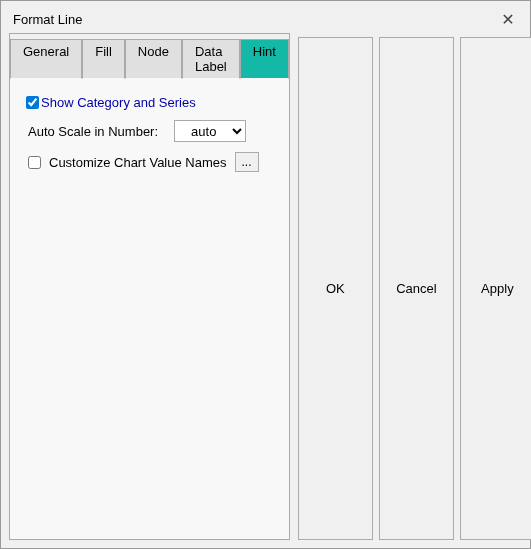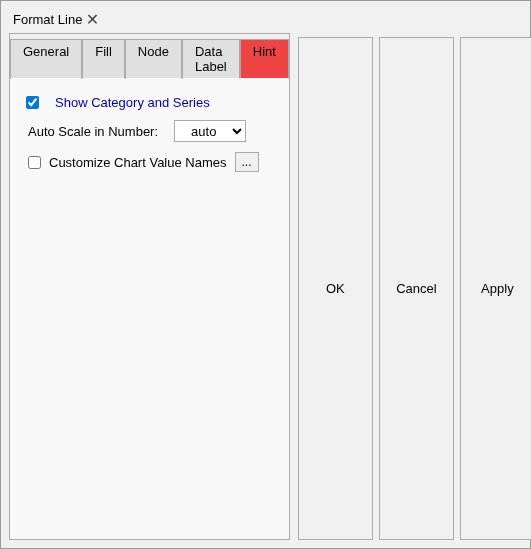--- a/index.html
+++ b/index.html
@@ -26,21 +26,21 @@
       border: 1px solid #999;
       box-shadow: 2px 2px 8px rgba(0,0,0,0.3);
       display: flex;
       flex-direction: column;
     }
 
     .title-bar {
       background: #f0f0f0;
       padding: 8px 12px 4px 12px;
       display: flex;
-      justify-content: flex-start;
+      justify-content: space-between;
       align-items: center;
       border-bottom: none;
     }
 
     .title-bar-text {
       font-size: 13px;
       font-weight: normal;
       color: #000;
     }
 
@@ -87,36 +87,36 @@
       border-bottom: none;
       background: #e0e0e0;
       border-color: #aaa;
       border-bottom: 1px solid #f8f8f8;
       position: relative;
       bottom: -1px;
       color: #000;
     }
 
     .tab.active {
-      background: #ef4444;
+      background: #14b8a6;
       border-color: #aaa;
       border-bottom-color: #f8f8f8;
       z-index: 1;
     }
 
     .tab-content {
       flex: 1;
       padding: 16px;
     }
 
     .checkbox-row {
       display: flex;
       align-items: center;
       margin-bottom: 10px;
-      gap: 16px;
+      gap: 2px;
     }
 
     .checkbox-row input[type="checkbox"] {
       width: 13px;
       height: 13px;
       cursor: pointer;
       accent-color: #0078d7;
     }
 
     .checkbox-label {

